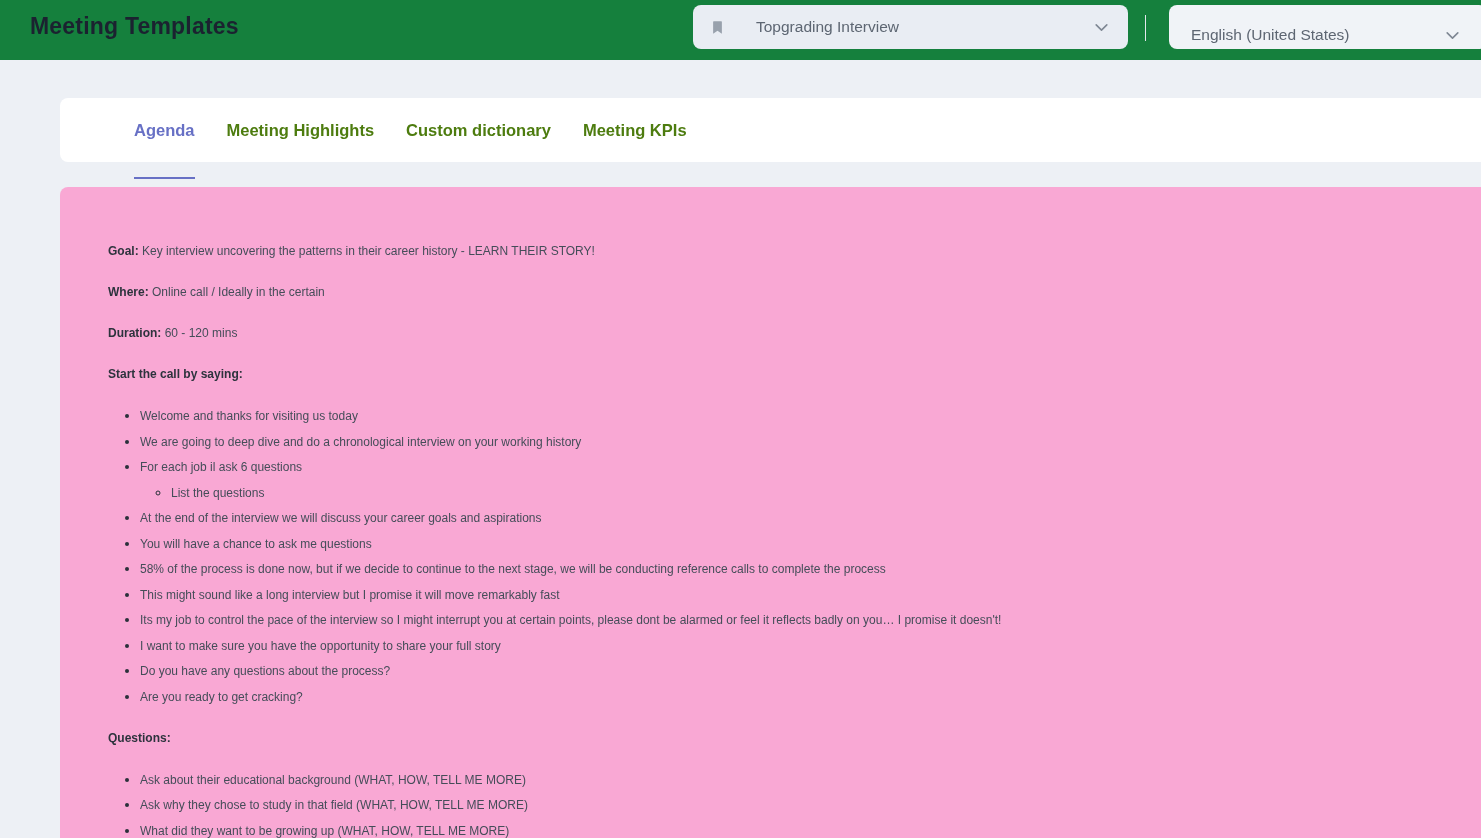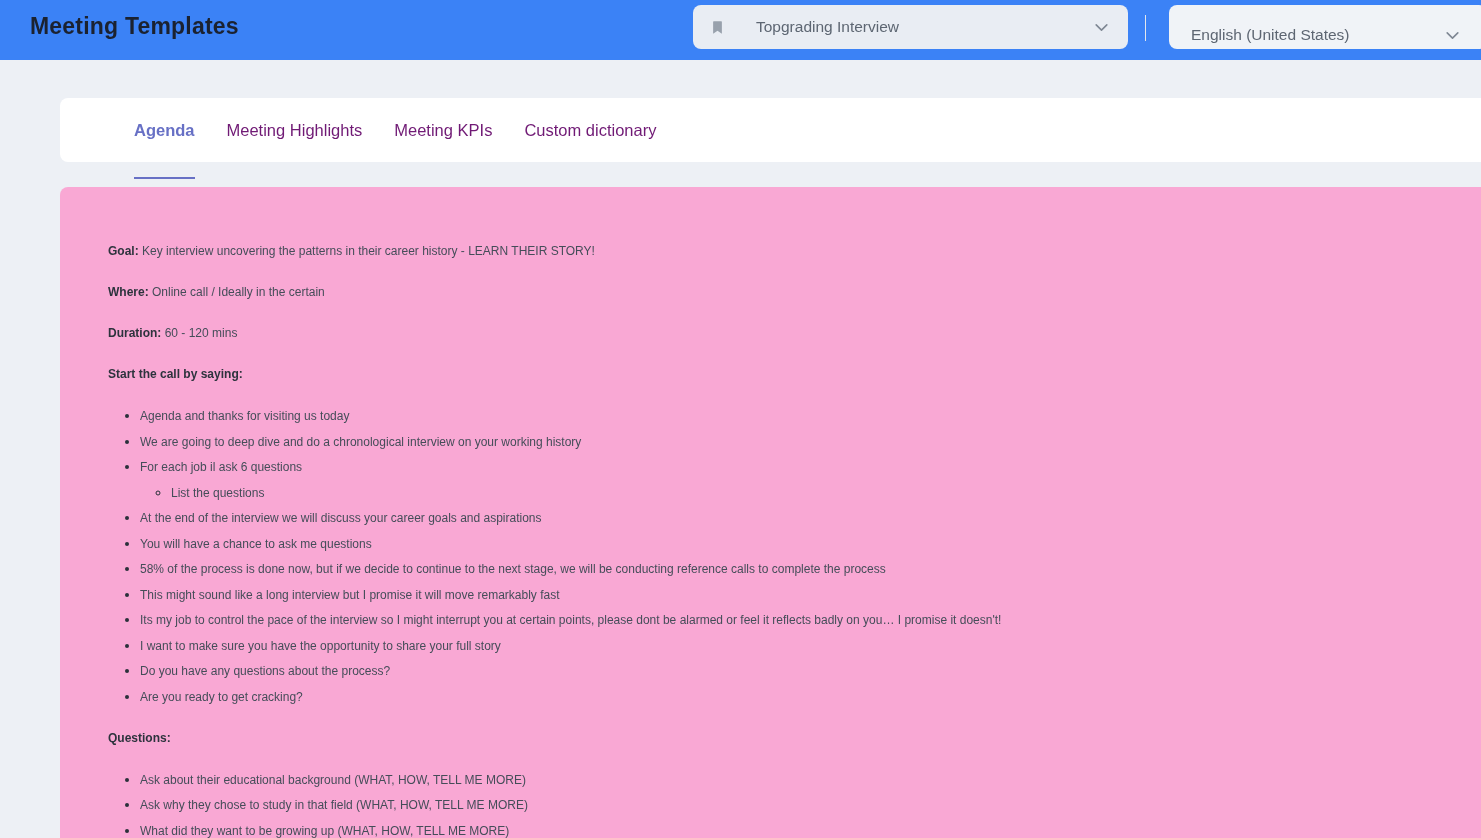--- a/index.html
+++ b/index.html
@@ -9,21 +9,21 @@
     background:#edf0f5;
     font-family:"Liberation Sans", sans-serif;
     overflow:hidden;
     position:relative;
     -webkit-font-smoothing:antialiased;
   }
 
   
   .topbar {
     position:absolute; top:0; left:0; width:1481px; height:60px;
-    background:#3b82f6;
+    background:#15803d;
   }
   .page-title {
     position:absolute; left:30px; top:13px;
     margin:0; font-size:23px; font-weight:700; color:#1b2230;
     letter-spacing:.2px;
   }
   .select {
     position:absolute; top:5px; height:44px;
     border-radius:8px;
     display:flex; align-items:center;
@@ -55,22 +55,22 @@
     position:absolute; top:98px; left:60px; right:0; height:64px;
     background:#ffffff;
     border-radius:8px 0 0 8px;
     display:flex; align-items:center;
     padding-left:74px; box-sizing:border-box;
   }
   .tab {
     position:relative;
     display:flex; align-items:center;
     margin-right:32px;
-    font-size:16.5px; font-weight:400;
-    color:#701a75;
+    font-size:16.5px; font-weight:700;
+    color:#4d7c0f;
     cursor:pointer;
     white-space:nowrap;
   }
   .tab.active { color:#6770c5; font-weight:600; }
   .tab.active::after {
     content:"";
     position:absolute; left:0; right:0; top:56px; height:2px;
     background:#6770c5;
   }
 
@@ -127,36 +127,36 @@
       <svg width="17" height="17" viewBox="0 0 16 16">
           <path d="M3 5.5l5 5 5-5" fill="none" stroke="#7f8894" stroke-width="1.5" stroke-linecap="round" stroke-linejoin="round"></path>
         </svg>
     </span>
   </div>
 </header>
 
 <nav class="tabcard">
   <div class="tab active">Agenda</div>
   <div class="tab">Meeting Highlights</div>
+  <div class="tab">Custom dictionary</div>
   <div class="tab">Meeting KPIs</div>
-  <div class="tab">Custom dictionary</div>
 </nav>
 
 <main class="content-card">
 
   <p><strong>Goal:</strong> <span>Key interview uncovering the patterns in their career history - LEARN THEIR STORY!</span></p>
 
   <p><strong>Where:</strong> <span>Online call / Ideally in the certain</span></p>
 
   <p><strong>Duration:</strong> <span>60 - 120 mins</span></p>
 
   <p class="section-heading">Start the call by saying:</p>
 
   <ul class="bullets">
-    <li><span>Agenda and thanks for visiting us today</span></li>
+    <li><span>Welcome and thanks for visiting us today</span></li>
     <li><span>We are going to deep dive and do a chronological interview on your working history</span></li>
     <li><span>For each job il ask 6 questions</span>
       <ul class="sub">
         <li><span>List the questions</span></li>
       </ul>
     </li>
     <li><span>At the end of the interview we will discuss your career goals and aspirations</span></li>
     <li><span>You will have a chance to ask me questions</span></li>
     <li><span>58% of the process is done now, but if we decide to continue to the next stage, we will be conducting reference calls to complete the process</span></li>
     <li><span>This might sound like a long interview but I promise it will move remarkably fast</span></li>

